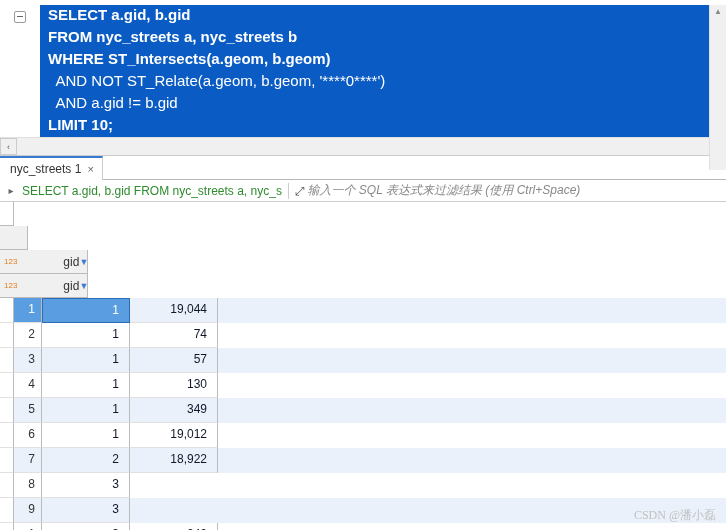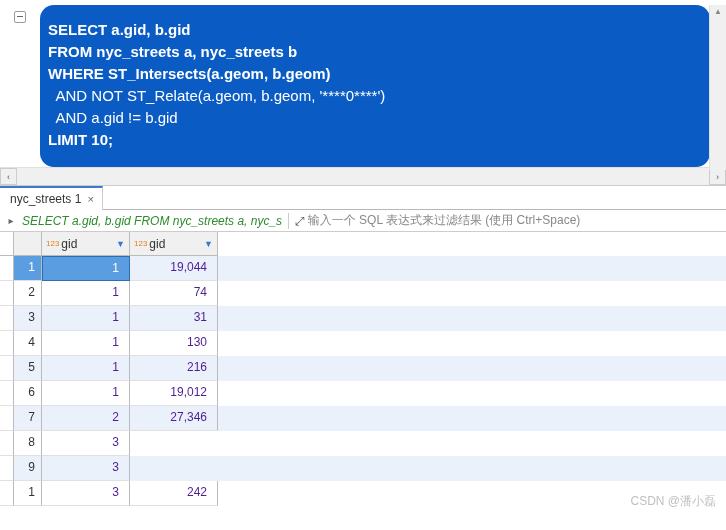--- a/index.html
+++ b/index.html
@@ -3,64 +3,64 @@
 <meta charset="utf-8">
 <style>
 * { margin: 0; padding: 0; box-sizing: border-box; font-family: Tahoma, Verdana, sans-serif; }
 body { background: #fff; font-size: 12px; width: 726px; height: 530px; overflow: hidden; position: relative; }
 
 .editor-area { background: #fff; padding: 5px 0 0 0; border-bottom: 1px solid #ccc; }
 .editor-gutter { display: inline-block; width: 40px; vertical-align: top; background: #fff; }
 .fold-icon { display: block; width: 12px; height: 12px; border: 1px solid #999; border-radius: 2px; margin: 6px auto 0 auto; position: relative; background: #fff; }
 .fold-icon::before { content: ""; position: absolute; top: 4px; left: 2px; width: 6px; height: 1px; background: #666; }
 
-.sql-block { display: inline-block; background: #0a5cc4; color: #fff; font-family: Consolas, "Courier New", monospace; font-size: 15px; line-height: 20px; padding: 15px 8px; white-space: pre; width: 670px; vertical-align: top; border-radius: 14px; }
+.sql-block { display: inline-block; background: #0a5cc4; color: #fff; font-family: Consolas, "Courier New", monospace; font-size: 15px; line-height: 20px; padding: 0 8px; white-space: pre; width: 670px; vertical-align: top; }
 .kw { font-weight: bold; }
 
 .hscroll-area { height: 18px; background: #f0f0f0; border-top: 1px solid #e0e0e0; display: flex; align-items: center; }
 .hscroll-arrow-l, .hscroll-arrow-r { width: 17px; height: 17px; background: #f0f0f0; border: 1px solid #ccc; display: flex; align-items: center; justify-content: center; color: #555; font-size: 9px; }
 .hscroll-track { flex: 1; height: 17px; background: #f0f0f0; }
 
 .vscroll-right { position: absolute; right: 0; top: 5px; width: 17px; height: 165px; background: #f0f0f0; border-left: 1px solid #e0e0e0; }
 .vscroll-right::after { content: "▲"; position: absolute; top: 2px; left: 4px; font-size: 8px; color: #888; }
 
 .tab-strip { display: flex; align-items: center; border-bottom: 1px solid #b8b8b8; height: 24px; background: #fff; }
 .tab { display: flex; align-items: center; padding: 3px 8px 3px 10px; font-size: 12px; color: #333; border-right: 1px solid #ccc; border-top: 2px solid #3a7ad0; background: #fff; height: 24px; }
 .tab .close-x { margin-left: 6px; color: #666; font-size: 11px; cursor: pointer; }
 
 .query-bar { display: flex; align-items: center; padding: 2px 4px; border-bottom: 1px solid #ccc; height: 22px; gap: 4px; }
 .tiny-icon { width: 14px; height: 14px; color: #666; font-size: 10px; display: flex; align-items: center; justify-content: center; }
-.query-text { color: #2e8b2e; font-style: italic; font-size: 12px; white-space: nowrap; }
+.query-text { color: #2e8b2e; font-size: 12px; white-space: nowrap; }
 .expand-ico { color: #555; font-size: 12px; letter-spacing: -1px; }
-.filter-hint { color: #888; font-size: 12px; }
+.filter-hint { color: #888; font-style: italic; font-size: 12px; }
 .query-sep { width: 1px; height: 16px; background: #ccc; margin: 0 2px; }
 
 .grid-wrap { position: relative; }
-.grid-header { display: flex; }
+.grid-header { display: flex; flex-direction: column; }
 .gh-spacer { width: 14px; border-right: 1px solid #bbb; border-bottom: 1px solid #bbb; background: #fff; height: 24px; }
 .row-num-head { width: 28px; border-right: 1px solid #bbb; border-bottom: 1px solid #bbb; background: #f0f0f0; height: 24px; }
 .col-head { display: flex; align-items: center; justify-content: space-between; padding: 2px 4px; border-right: 1px solid #bbb; border-bottom: 1px solid #bbb; background: #f0f0f0; height: 24px; }
 .col-head .col-label { display: flex; align-items: center; gap: 2px; }
 .col-type-ico { font-size: 8px; color: #e08020; }
-.col-name { font-size: 12px; color: #333; }
+.col-name { font-size: 12px; color: #333; margin-left: 44px; }
 .col-sort { color: #3a7ad0; font-size: 9px; }
 
 .grid-row { display: flex; height: 25px; }
 .grid-row.even { background: #eaf1fa; }
 .grid-row.odd { background: #fff; }
 .row-side { width: 14px; border-right: 1px solid #bbb; border-bottom: 1px solid #e0e0e0; background: #fff; }
 .row-num { width: 28px; padding: 4px 6px 0 0; text-align: right; border-right: 1px solid #bbb; border-bottom: 1px solid #e0e0e0; font-size: 12px; color: #333; background: inherit; }
-.cell { padding: 4px 10px 0 0; text-align: right; border-right: 1px solid #bbb; border-bottom: 1px solid #e0e0e0; font-size: 12px; color: #4c1d95; background: inherit; }
+.cell { padding: 4px 10px 0 0; text-align: right; border-right: 1px solid #bbb; border-bottom: 1px solid #e0e0e0; font-size: 12px; color: #0f172a; background: inherit; }
 .cell.selected { background: #5a9de0; color: #fff; border: 1px solid #2d6db3; }
 .row-num.sel-head { background: #5a9de0; color: #fff; }
 
 .col-w1 { width: 88px; }
 .col-w2 { width: 88px; }
 
-.watermark { position: absolute; bottom: 20px; right: 10px; color: #c0c0c0; font-size: 12px; font-family: Liberation Sans, sans-serif; }
+.watermark { position: absolute; bottom: 6px; right: 10px; color: #c0c0c0; font-size: 12px; font-family: Liberation Serif, serif; }
 </style>
 </head>
 <body>
 
 <div class="editor-area">
   <div class="editor-gutter">
     <span class="fold-icon"></span>
   </div><div class="sql-block"><span class="kw">SELECT a.gid, b.gid</span>
 <span class="kw">FROM nyc_streets a, nyc_streets b</span>
 <span class="kw">WHERE ST_Intersects(a.geom, b.geom)</span>
@@ -119,45 +119,45 @@
   <div class="grid-row odd">
     <div class="row-side"></div>
     <div class="row-num">2</div>
     <div class="cell col-w1">1</div>
     <div class="cell col-w2">74</div>
   </div>
   <div class="grid-row even">
     <div class="row-side"></div>
     <div class="row-num">3</div>
     <div class="cell col-w1">1</div>
-    <div class="cell col-w2">31</div>
+    <div class="cell col-w2">57</div>
   </div>
   <div class="grid-row odd">
     <div class="row-side"></div>
     <div class="row-num">4</div>
     <div class="cell col-w1">1</div>
     <div class="cell col-w2">130</div>
   </div>
   <div class="grid-row even">
     <div class="row-side"></div>
     <div class="row-num">5</div>
     <div class="cell col-w1">1</div>
-    <div class="cell col-w2">216</div>
+    <div class="cell col-w2">349</div>
   </div>
   <div class="grid-row odd">
     <div class="row-side"></div>
     <div class="row-num">6</div>
     <div class="cell col-w1">1</div>
     <div class="cell col-w2">19,012</div>
   </div>
   <div class="grid-row even">
     <div class="row-side"></div>
     <div class="row-num">7</div>
     <div class="cell col-w1">2</div>
-    <div class="cell col-w2">27,346</div>
+    <div class="cell col-w2">18,922</div>
   </div>
   <div class="grid-row odd">
     <div class="row-side"></div>
     <div class="row-num">8</div>
     <div class="cell col-w1">3</div>
   </div>
   <div class="grid-row even">
     <div class="row-side"></div>
     <div class="row-num">9</div>
     <div class="cell col-w1">3</div>

